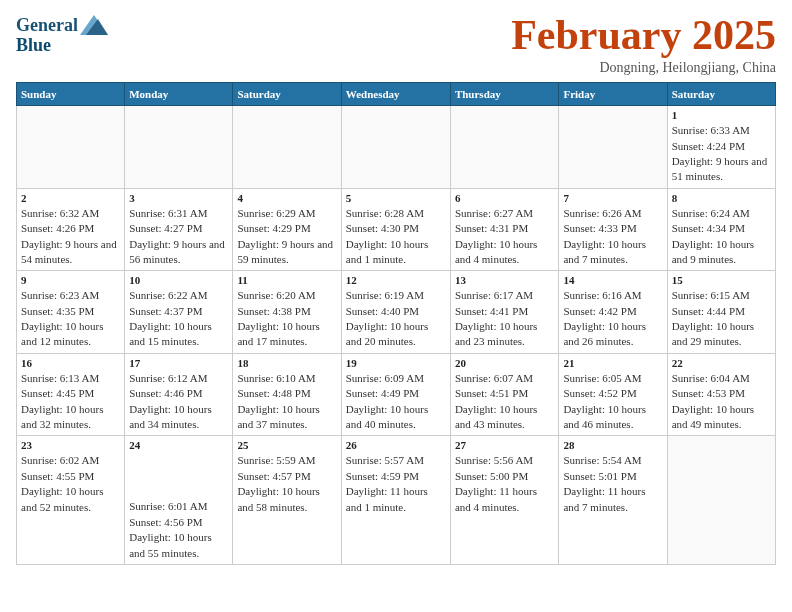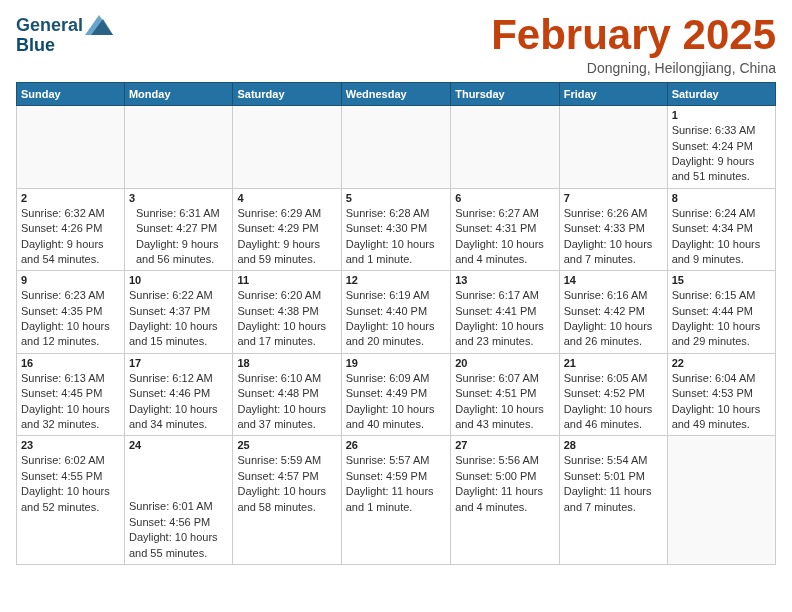--- a/index.html
+++ b/index.html
@@ -6,20 +6,21 @@
     body {
       font-family: Arial, sans-serif;
       background: #fff;
       width: 792px;
       height: 612px;
       overflow: hidden;
     }
     .container {
       width: 792px;
       padding: 12px 16px 8px 16px;
+      font-family: Liberation Serif, serif;
     }
     .header-top {
       display: flex;
       align-items: flex-start;
       justify-content: space-between;
       margin-bottom: 4px;
     }
     .logo {
       display: flex;
       align-items: center;
@@ -145,21 +146,21 @@
         </tr>
         <tr>
           <td>
             <span class="day-num">2</span>
             <div class="day-info" style="white-space: pre-line;">Sunrise: 6:32 AM
 Sunset: 4:26 PM
 Daylight: 9 hours and 54 minutes.</div>
           </td>
           <td>
             <span class="day-num">3</span>
-            <div class="day-info" style="white-space: pre-line; margin-left: 7px;">Sunrise: 6:31 AM
+            <div class="day-info" style="white-space: pre-line;">Sunrise: 6:31 AM
 Sunset: 4:27 PM
 Daylight: 9 hours and 56 minutes.</div>
           </td>
           <td>
             <span class="day-num">4</span>
             <div class="day-info" style="white-space: pre-line;">Sunrise: 6:29 AM
 Sunset: 4:29 PM
 Daylight: 9 hours and 59 minutes.</div>
           </td>
           <td>

